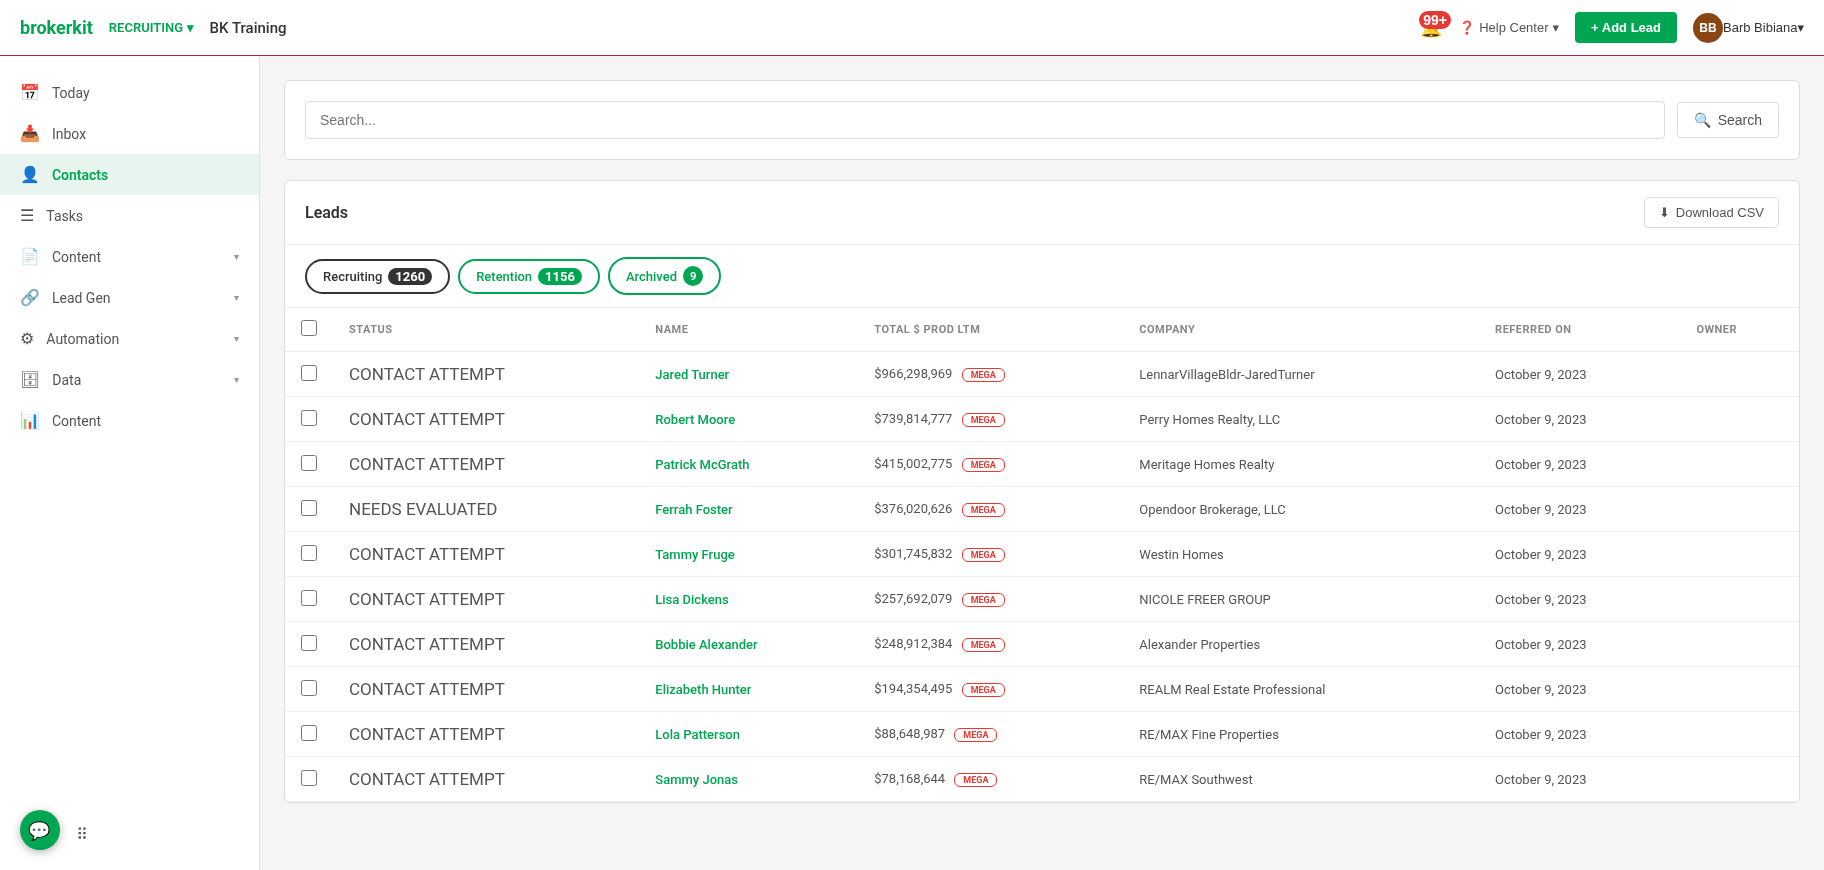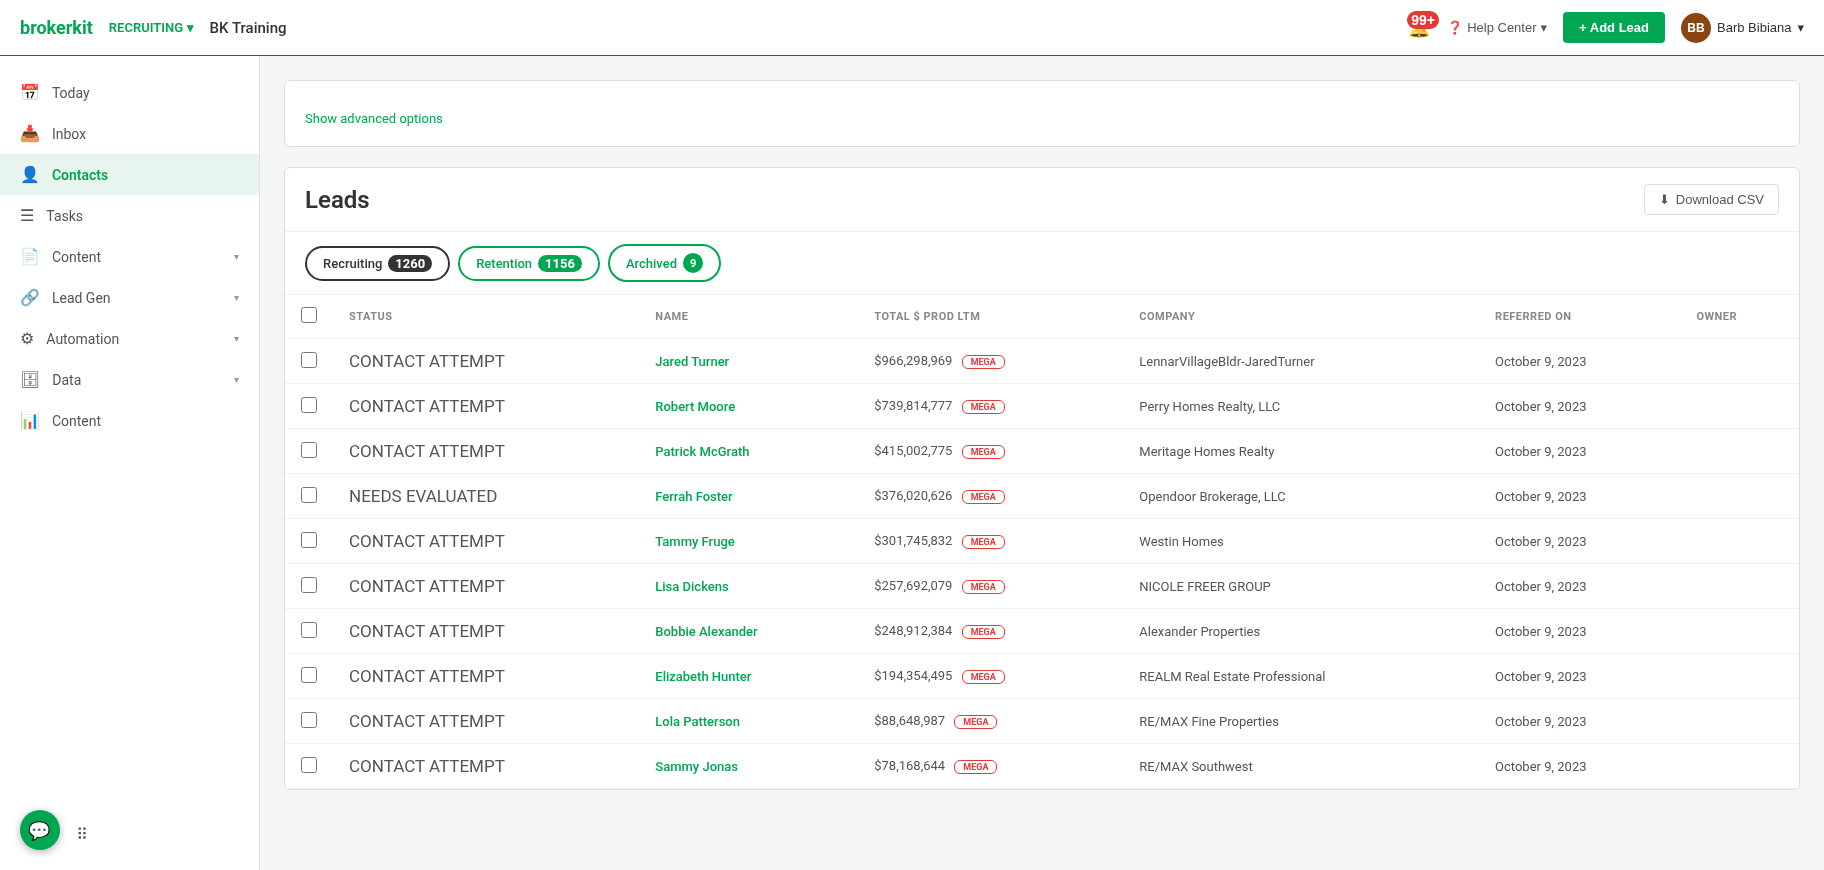--- a/index.html
+++ b/index.html
@@ -84,21 +84,20 @@
       border: none;
       border-radius: 4px;
       padding: 8px 16px;
       font-size: 13px;
       font-weight: 600;
       cursor: pointer;
     }
     .user-btn {
       display: flex;
       align-items: center;
-      gap: 6px;
       background: none;
       border: none;
       cursor: pointer;
       font-size: 13px;
       color: #333;
     }
     .user-avatar {
       width: 30px; height: 30px;
       border-radius: 50%;
       background: #8B4513;
@@ -203,21 +202,21 @@
       border-radius: 6px;
     }
     .leads-header {
       display: flex;
       align-items: center;
       justify-content: space-between;
       padding: 16px 20px;
       border-bottom: 1px solid #eee;
     }
     .leads-title {
-      font-size: 24px;
+      font-size: 16px;
       font-weight: 600;
       color: #333;
     }
     .download-csv-btn {
       display: flex;
       align-items: center;
       gap: 6px;
       background: none;
       border: 1px solid #ddd;
       border-radius: 4px;
@@ -436,21 +435,27 @@
       <div class="sidebar-item">
     <span class="sidebar-icon">📊</span>
     <span class="sidebar-item-label">Content</span>
 
   </div>
     </aside>
 
   <main class="main-content">
 
     <div class="search-bar">
-      <div class="advanced-opts">Show advanced options</div>
+      <div class="search-input-row">
+        <input class="search-input" type="text" placeholder="Search..." style="">
+        <button class="search-btn">
+          <span>🔍</span>
+          <span>Search</span>
+        </button>
+      </div>
     </div>
 
     <div class="leads-section">
       <div class="leads-header">
         <h2 class="leads-title">Leads</h2>
         <button class="download-csv-btn">
           <span>⬇</span>
           <span>Download CSV</span>
         </button>
       </div>

